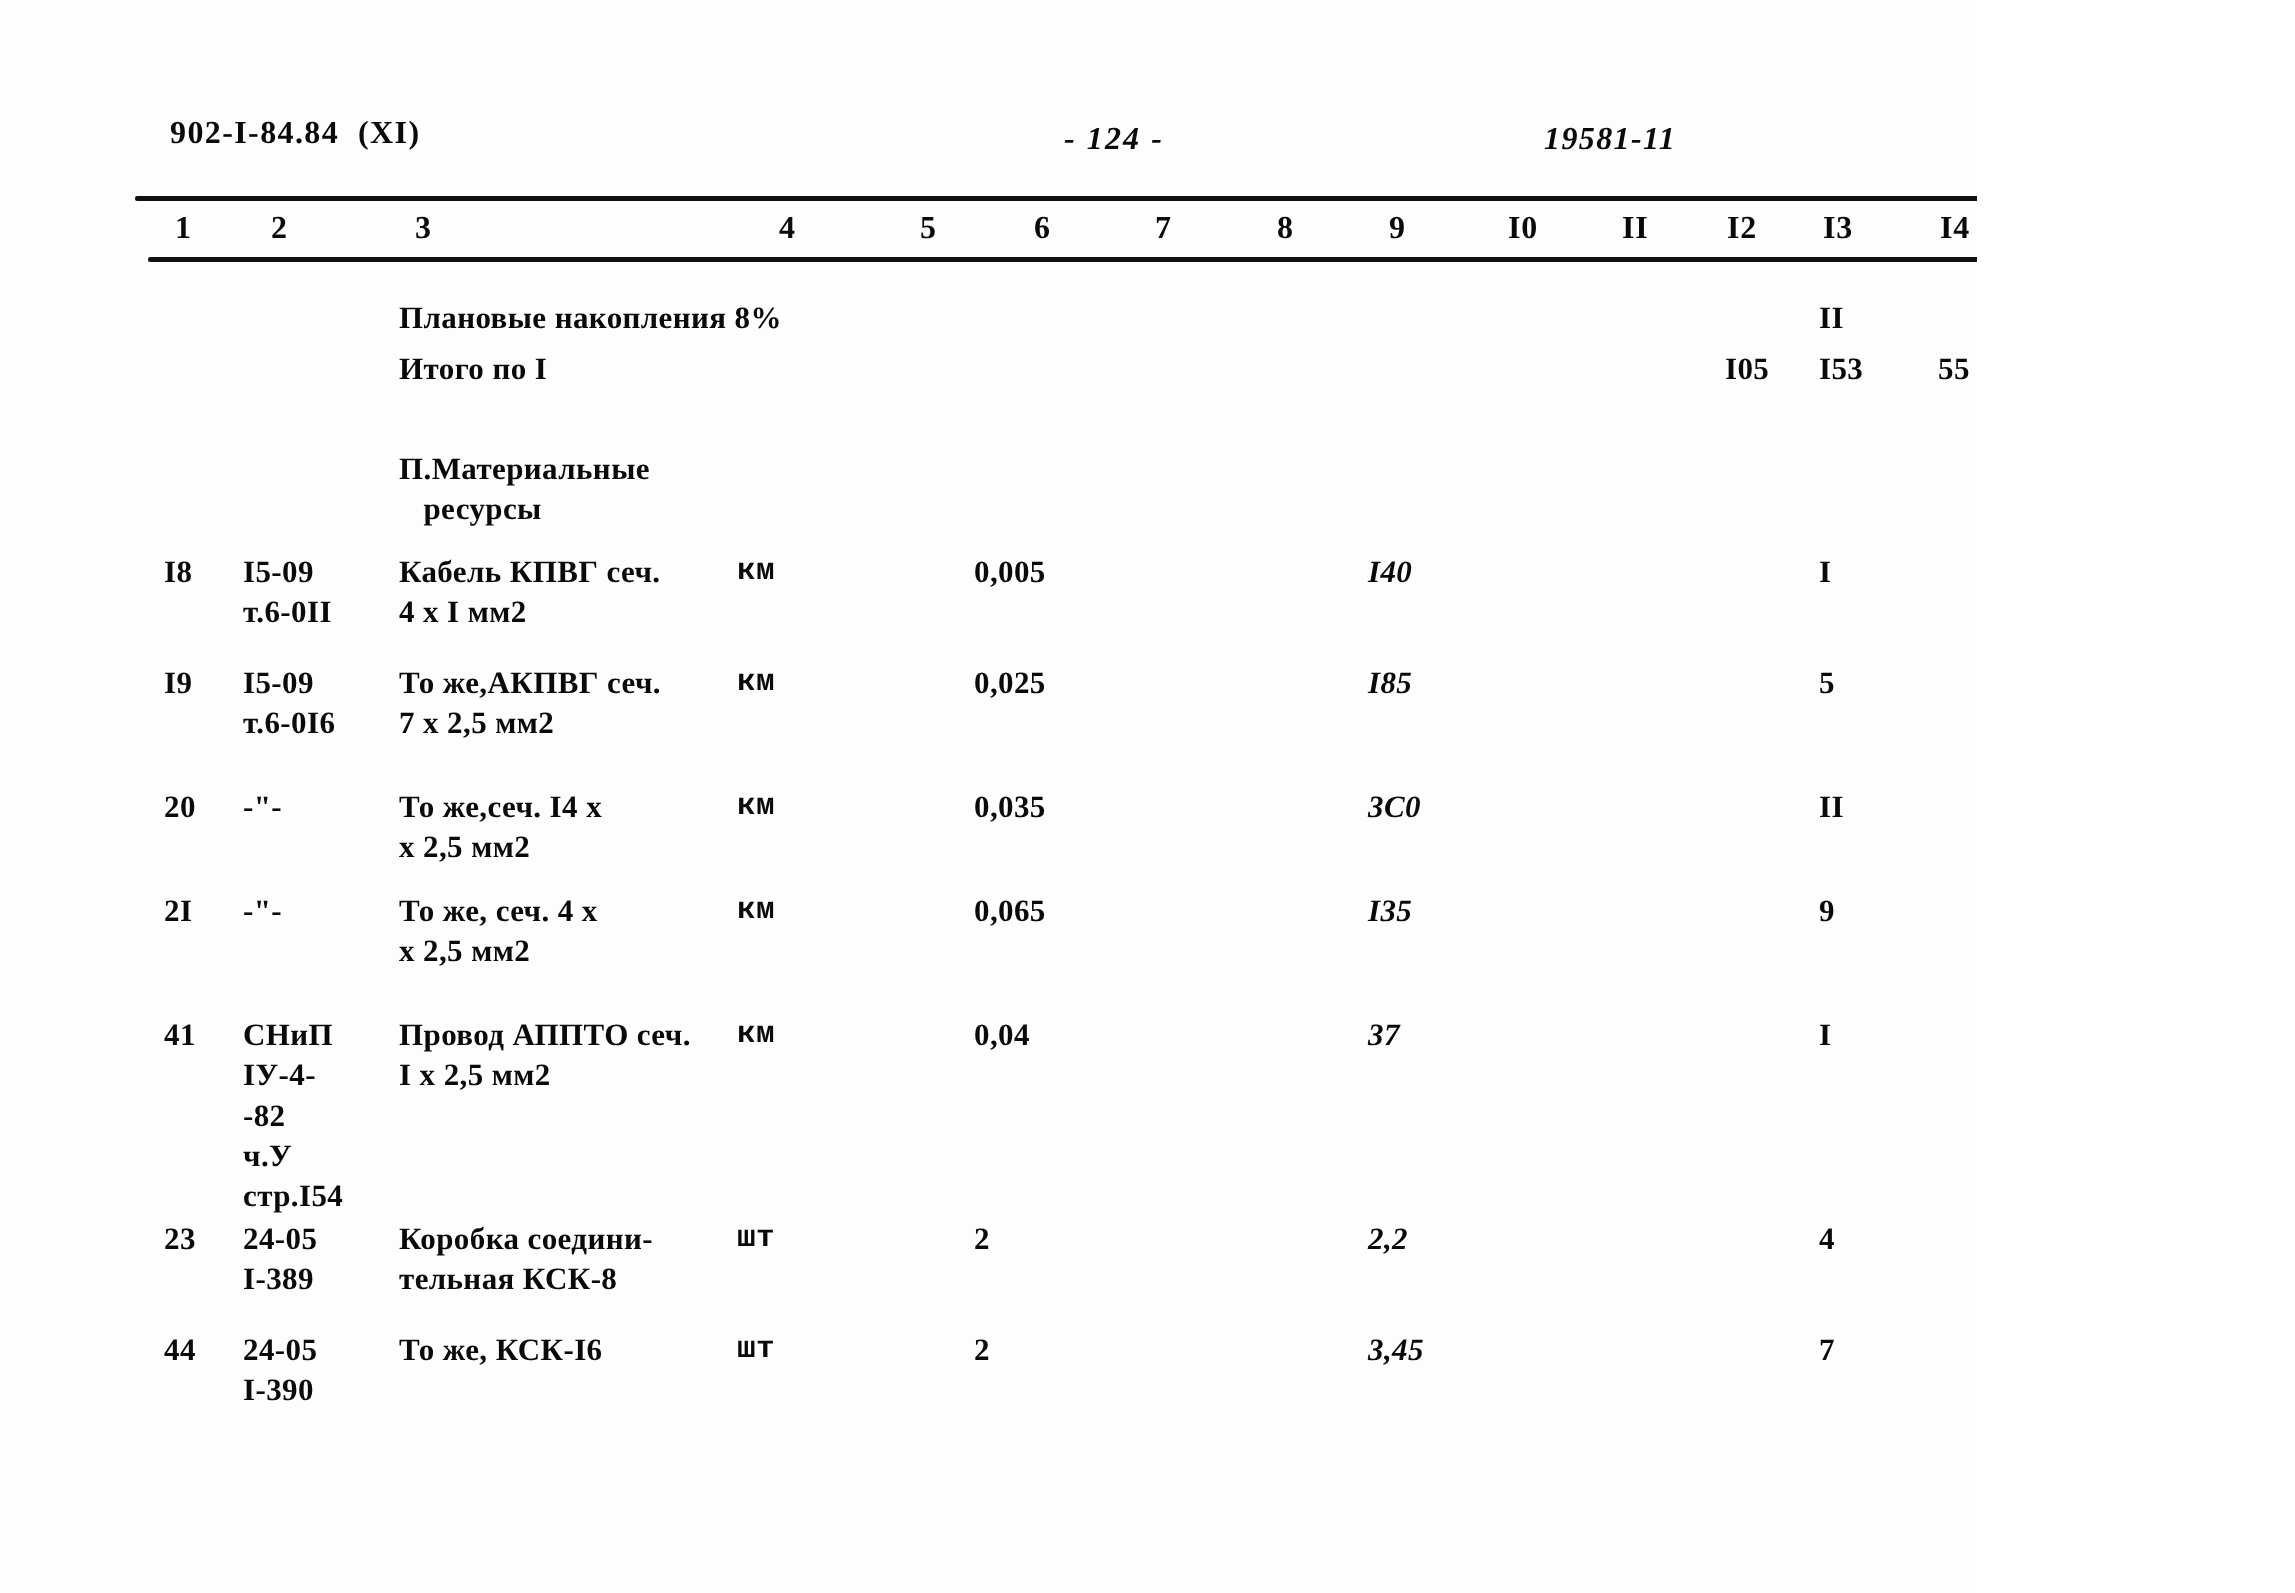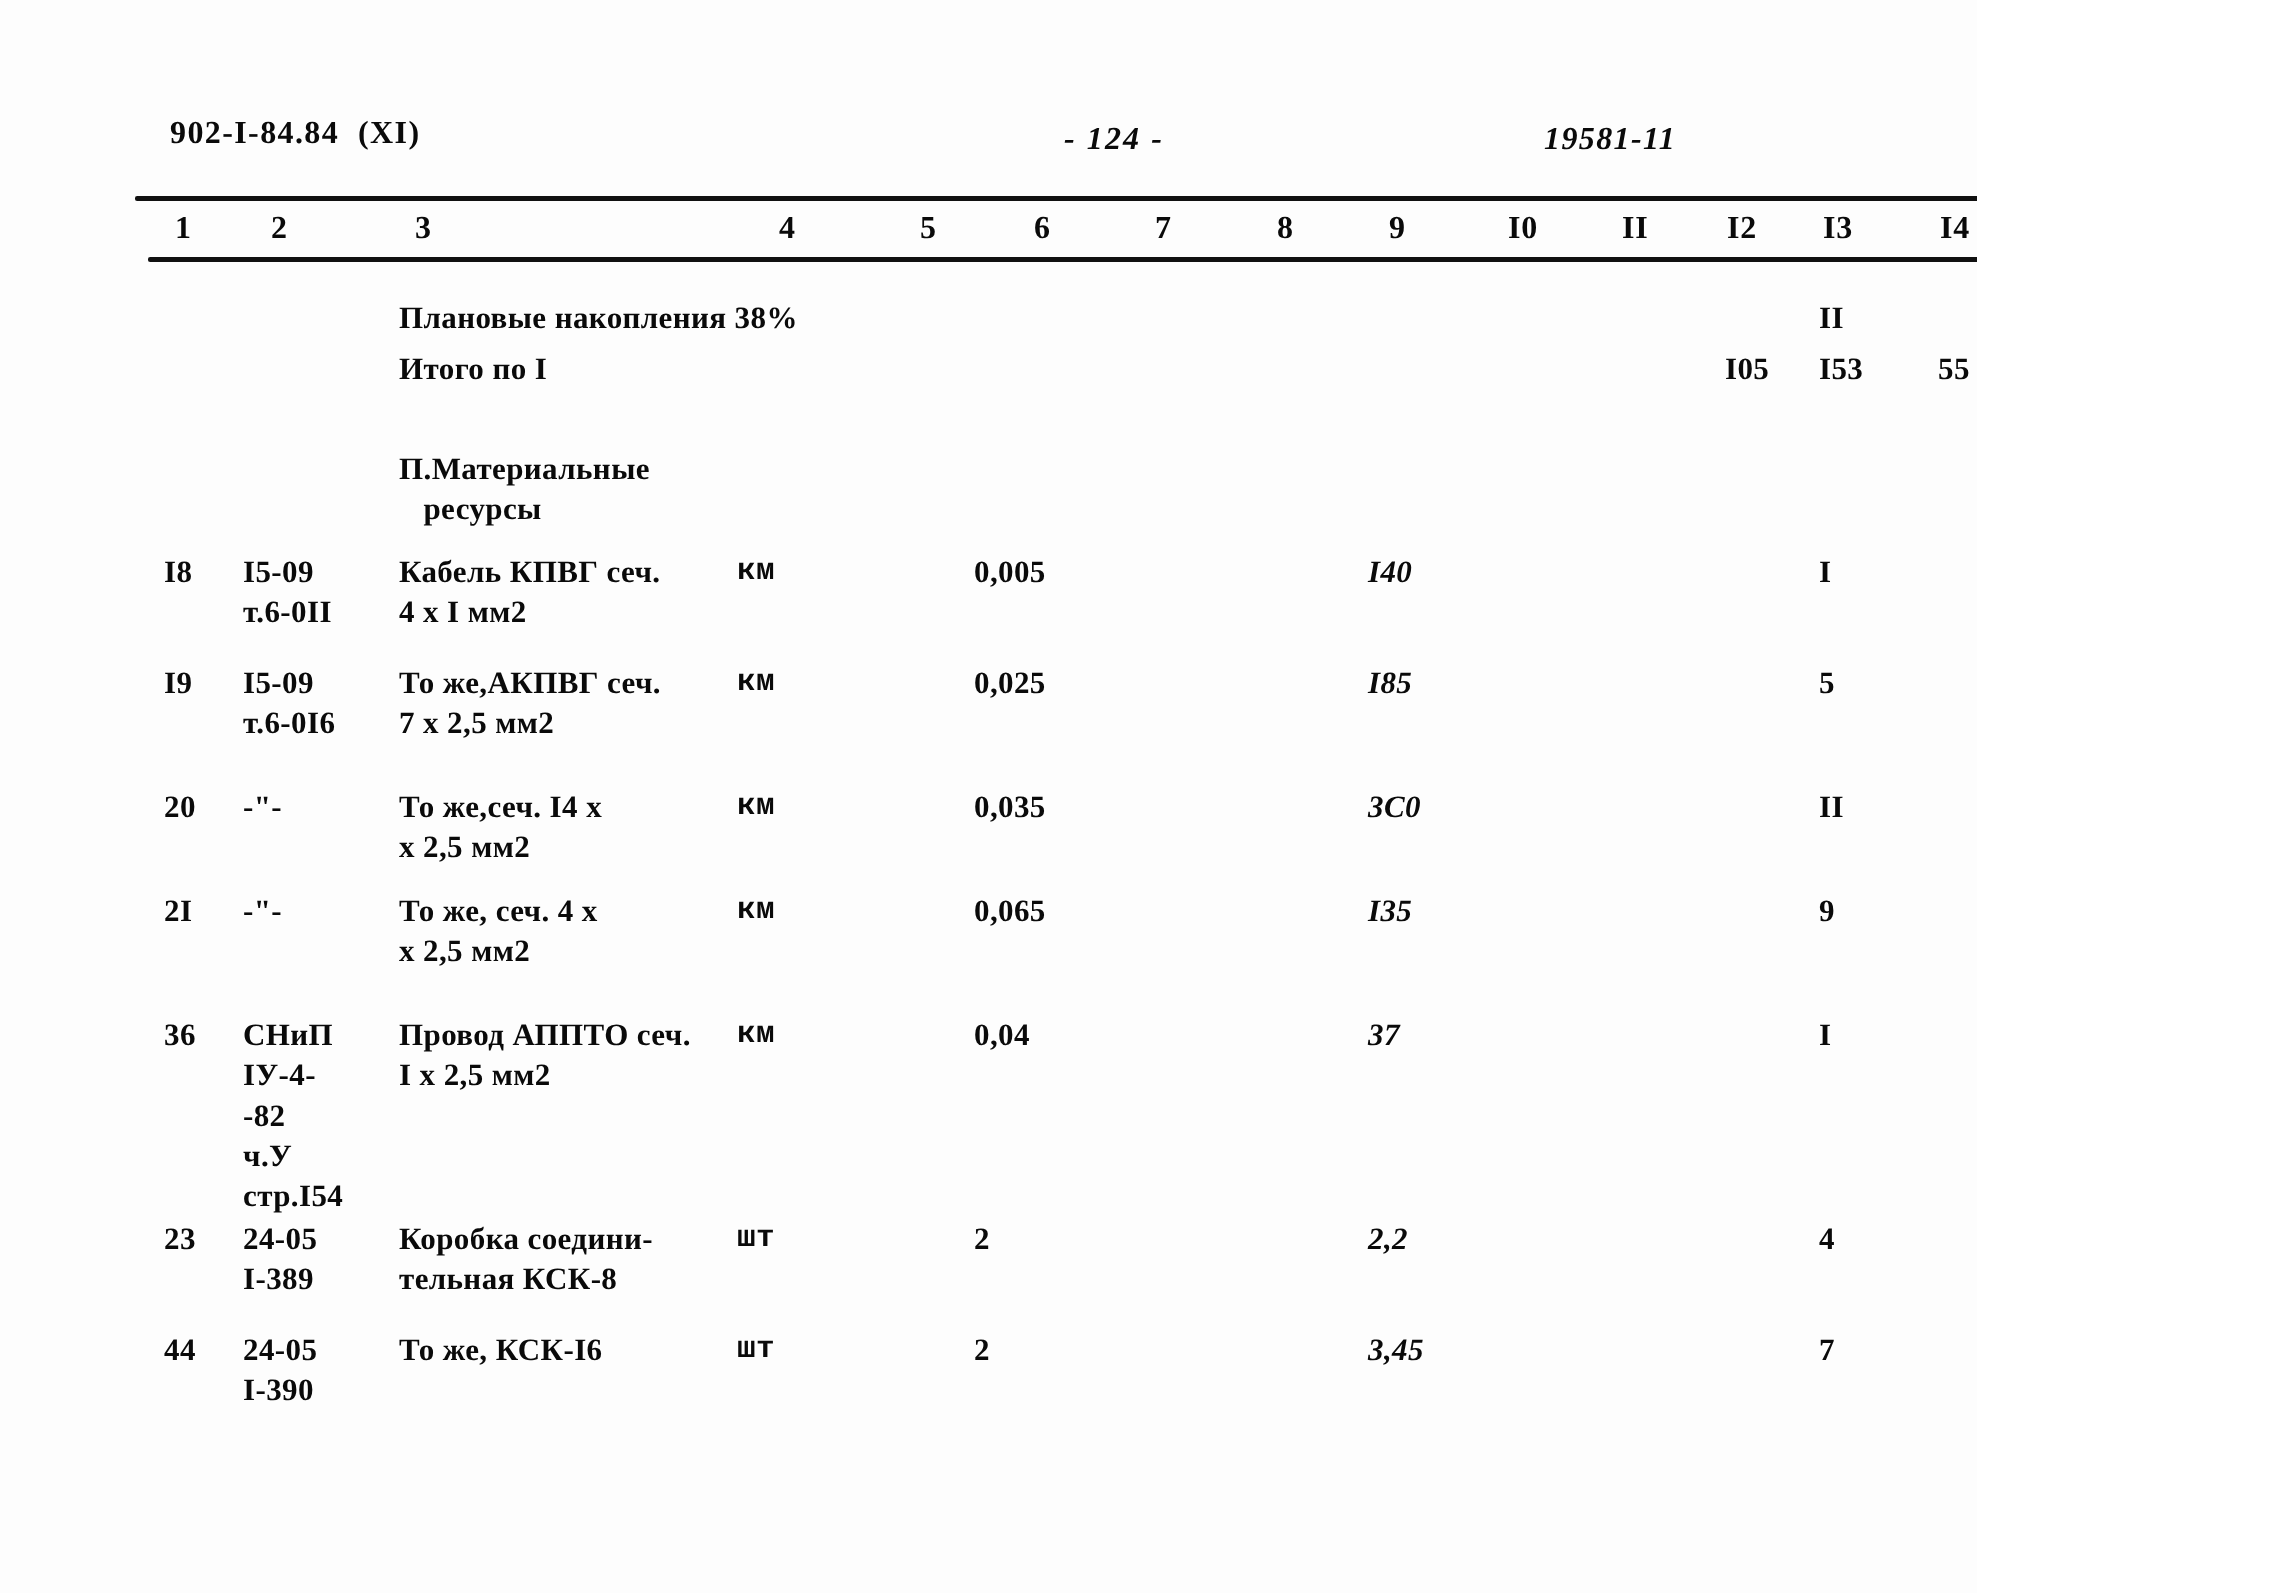--- a/index.html
+++ b/index.html
@@ -143,21 +143,21 @@
       <div class="cn tw" style="left: 1727px;">I2</div>
       <div class="cn tw" style="left: 1823px;">I3</div>
       <div class="cn tw" style="left: 1940px;">I4</div>
       <div class="cn tw" style="left: 2044px;">I5</div>
     </div>
 
   <div class="rule" id="rule-bottom"></div>
 
   <div id="tbody">
       <div class="row" style="position: absolute; left: 0px; top: 22px;">
-        <div class="cell c-name">Плановые накопления 38%</div>
+        <div class="cell c-name">Плановые накопления 8%</div>
         <div class="cell c-v13">II</div>
       </div>
       <div class="row" style="position: absolute; left: 0px; top: 73px;">
         <div class="cell c-name">Итого по I</div>
         <div class="cell c-v12">I05</div>
         <div class="cell c-v13">I53</div>
         <div class="cell c-v14">55</div>
         <div class="frac tw"><span>?</span><span class="bar"></span><span>I</span></div>
       </div>
       <div class="row" style="position: absolute; left: 0px; top: 173px;">
@@ -200,21 +200,21 @@
         <div class="cell c-num">2I</div>
         <div class="cell c-code">-"-</div>
         <div class="cell c-name">То же, сеч. 4 х
 х 2,5 мм2</div>
         <div class="cell c-unit">км</div>
         <div class="cell c-qty">0,065</div>
         <div class="cell c-price">I35</div>
         <div class="cell c-v13">9</div>
       </div>
       <div class="row" style="position: absolute; left: 0px; top: 739px;">
-        <div class="cell c-num">36</div>
+        <div class="cell c-num">41</div>
         <div class="cell c-code">СНиП
 IУ-4-
 -82
 ч.У
 стр.I54</div>
         <div class="cell c-name">Провод АППТО сеч.
 I х 2,5 мм2</div>
         <div class="cell c-unit">км</div>
         <div class="cell c-qty">0,04</div>
         <div class="cell c-price">37</div>

